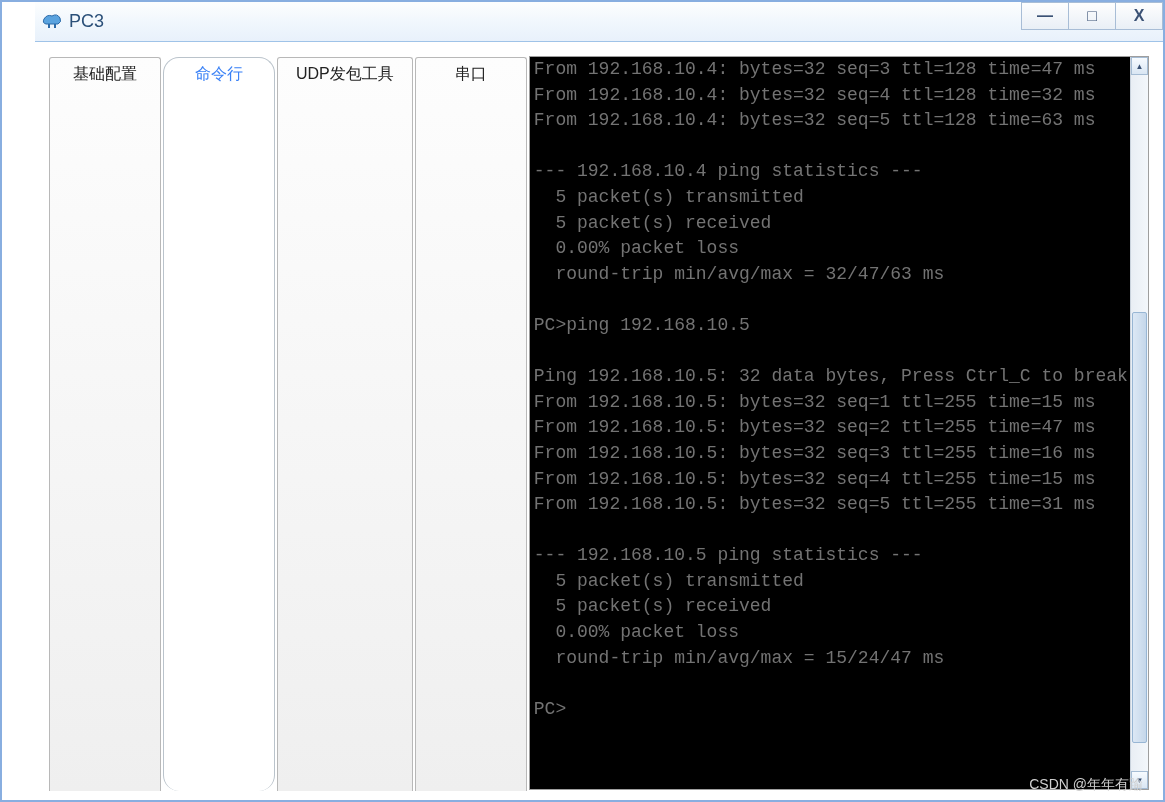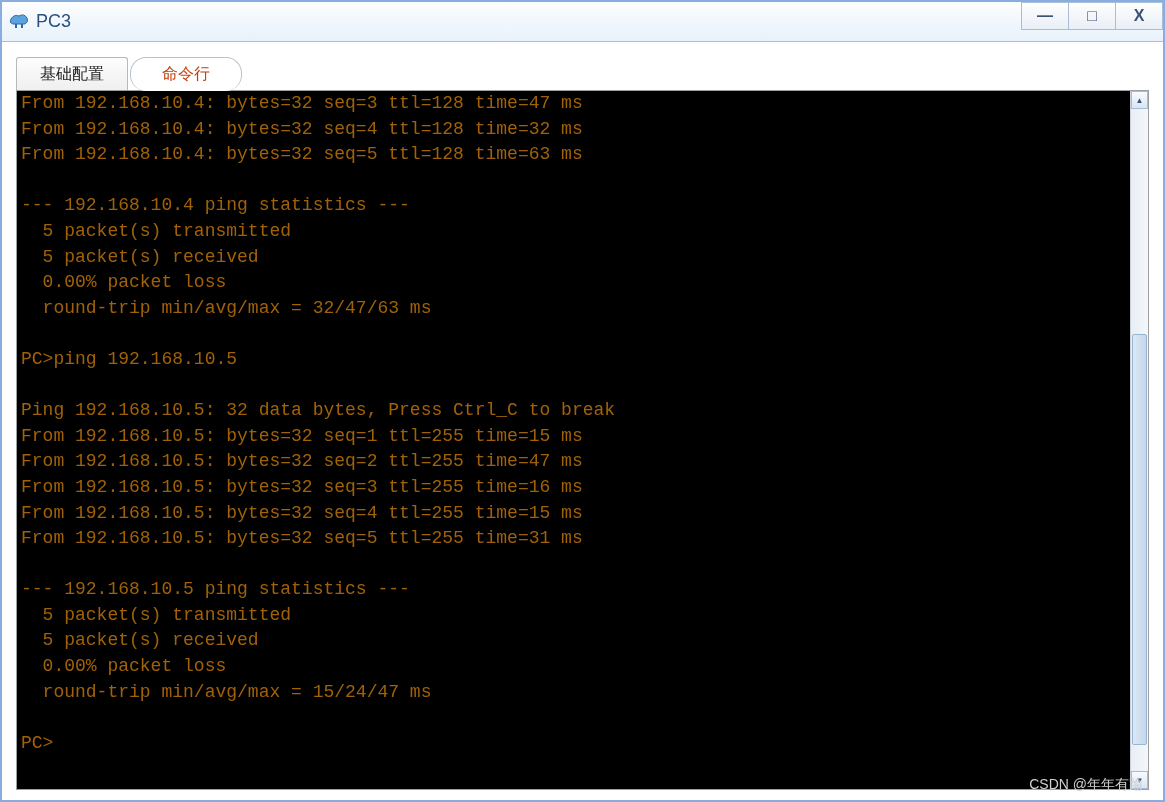--- a/index.html
+++ b/index.html
@@ -4,57 +4,57 @@
   <style>
     * { box-sizing: border-box; margin: 0; padding: 0; }
     body {
       font-family: "Microsoft YaHei", "SimSun", Arial, sans-serif;
       background: #fff;
       width: 1165px;
       height: 802px;
       overflow: hidden;
       position: relative;
     }
-    .outer-border { border: 2px solid #88aee0; height: 100%; position: relative; background: #fff; }
+    .outer-border { border: 2px solid #88aee0; height: 100%; position: relative; background: #fff; padding-left: 33px; }
     .titlebar {
       height: 40px; display: flex; align-items: center; justify-content: space-between;
       background: linear-gradient(to bottom, #fdfefe 0%, #f1f7fd 50%, #e8f1fb 100%);
       border-bottom: 1px solid #9fc3e8; padding: 0 0 0 6px;
     }
     .title-left { display: flex; align-items: center; gap: 6px; }
     .app-icon svg { display: block; }
     .title-text { font-size: 18px; color: #2b5079; font-weight: 500; }
     .win-controls { display: flex; height: 100%; }
     .win-btn {
       width: 48px; height: 28px; display: flex; align-items: center; justify-content: center;
       background: linear-gradient(to bottom, #fefefe, #e9eff6);
       border: 1px solid #a8bdd6; margin-right: -1px; cursor: pointer;
       font-family: Arial, sans-serif; font-size: 16px; color: #3b5275; font-weight: bold;
     }
     .win-btn:last-child { margin-right: 0; }
-    .content-area { padding: 14px 14px 10px 14px; height: calc(100% - 40px); display: flex; flex-direction: column; }
+    .content-area { padding: 14px 14px 10px 14px; height: calc(100% - 40px); display: flex; flex-direction: row; }
     .tabs-row { display: flex; margin-bottom: 0; }
     .tab {
       min-width: 112px; padding: 6px 18px; text-align: center;
       font-size: 16px; color: #222;
       background: linear-gradient(to bottom, #fdfdfd, #efefef);
       border: 1px solid #b8b8b8; border-bottom: none;
       border-radius: 3px 3px 0 0; margin-right: 2px; cursor: pointer;
       position: relative; top: 1px;
     }
     .tab.active {
-      background: #fff; border-color: #bac3cb; color: #c2410c;
+      background: #fff; border-color: #bac3cb; color: #3b82f6;
       box-shadow: inset 0 1px 0 #fff; z-index: 2; border-radius: 16px;
     }
     .terminal-wrap {
       flex: 1; border: 1px solid #9e9e9e; background: #000; position: relative; overflow: hidden;
     }
     .terminal {
       width: calc(100% - 18px); height: 100%; overflow-y: auto; overflow-x: hidden;
-      font-family: "Courier New", monospace; color: #a16207; font-size: 18px; line-height: 25.6px;
+      font-family: "Courier New", monospace; color: #737373; font-size: 18px; line-height: 25.6px;
       padding: 0 4px; white-space: pre;
     }
     .scrollbar {
       position: absolute; top: 0; right: 0; width: 18px; height: 100%;
       background: linear-gradient(to right, #e9eef4, #f3f7fb);
       border-left: 1px solid #c9d2dc; display: flex; flex-direction: column;
     }
     .sb-btn {
       width: 100%; height: 18px; background: linear-gradient(to bottom,#f7fbff,#d9e6f3);
       border: 1px solid #a5bcd4; display: flex; align-items: center; justify-content: center;
@@ -96,20 +96,22 @@
       <div class="win-btn">
           <span>X</span>
         </div>
     </div>
   </div>
 
   <div class="content-area">
     <div class="tabs-row">
       <div class="tab"><span>基础配置</span></div>
       <div class="tab active"><span>命令行</span></div>
+      <div class="tab"><span>UDP发包工具</span></div>
+      <div class="tab"><span>串口</span></div>
     </div>
 
     <div class="terminal-wrap">
       <div class="terminal" id="terminal">From 192.168.10.4: bytes=32 seq=3 ttl=128 time=47 ms
 From 192.168.10.4: bytes=32 seq=4 ttl=128 time=32 ms
 From 192.168.10.4: bytes=32 seq=5 ttl=128 time=63 ms
 
 --- 192.168.10.4 ping statistics ---
   5 packet(s) transmitted
   5 packet(s) received

